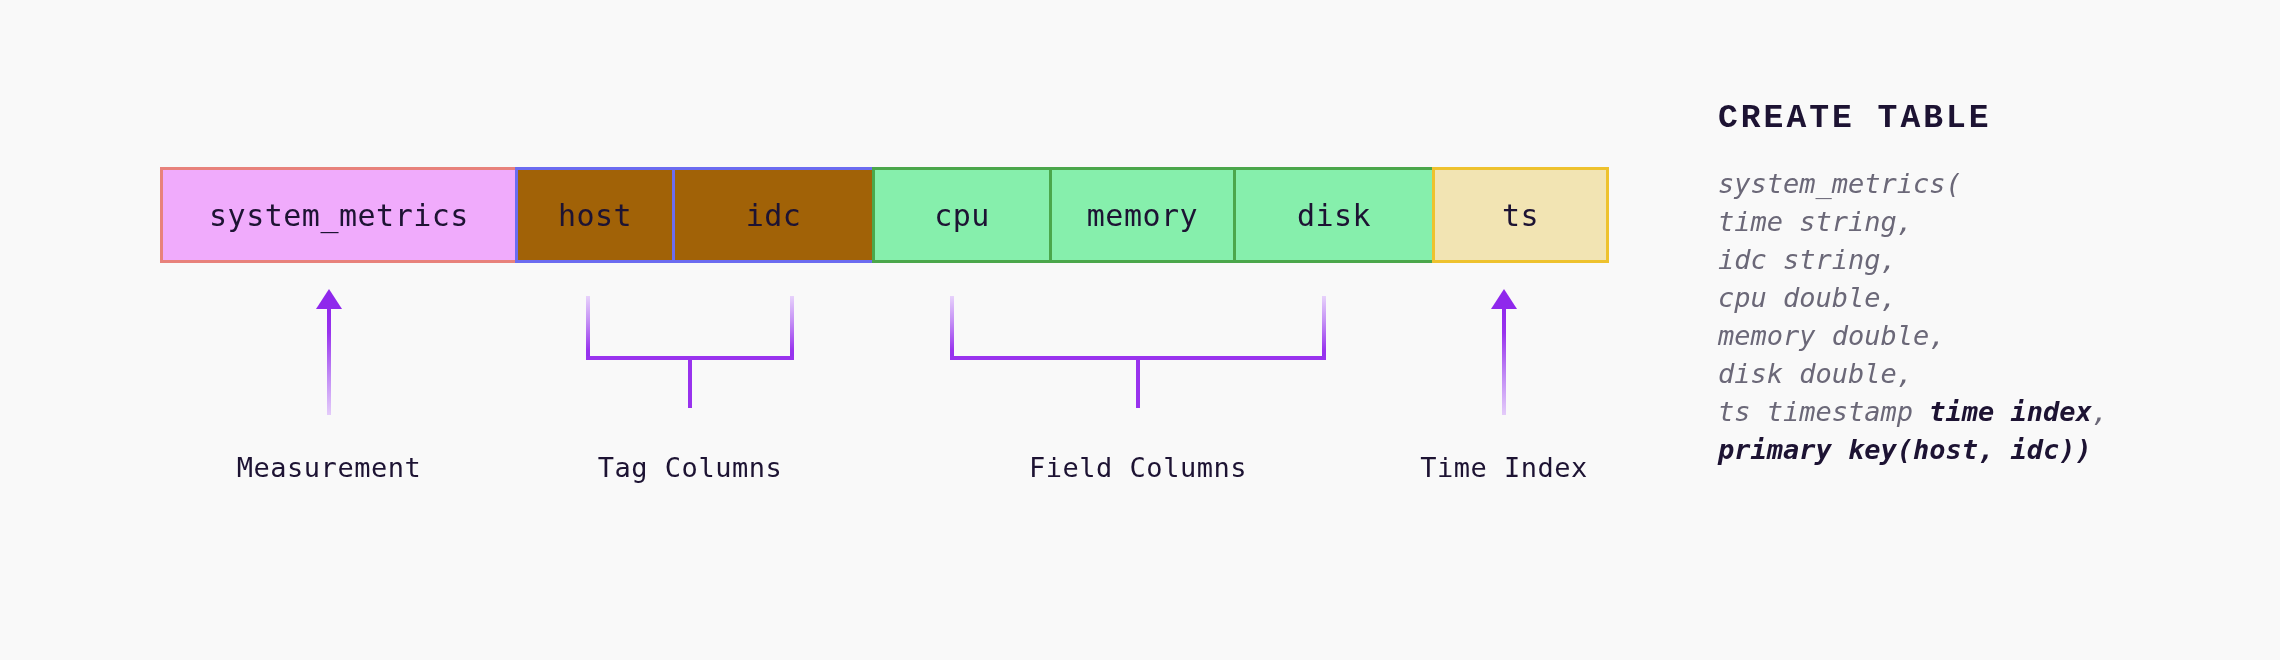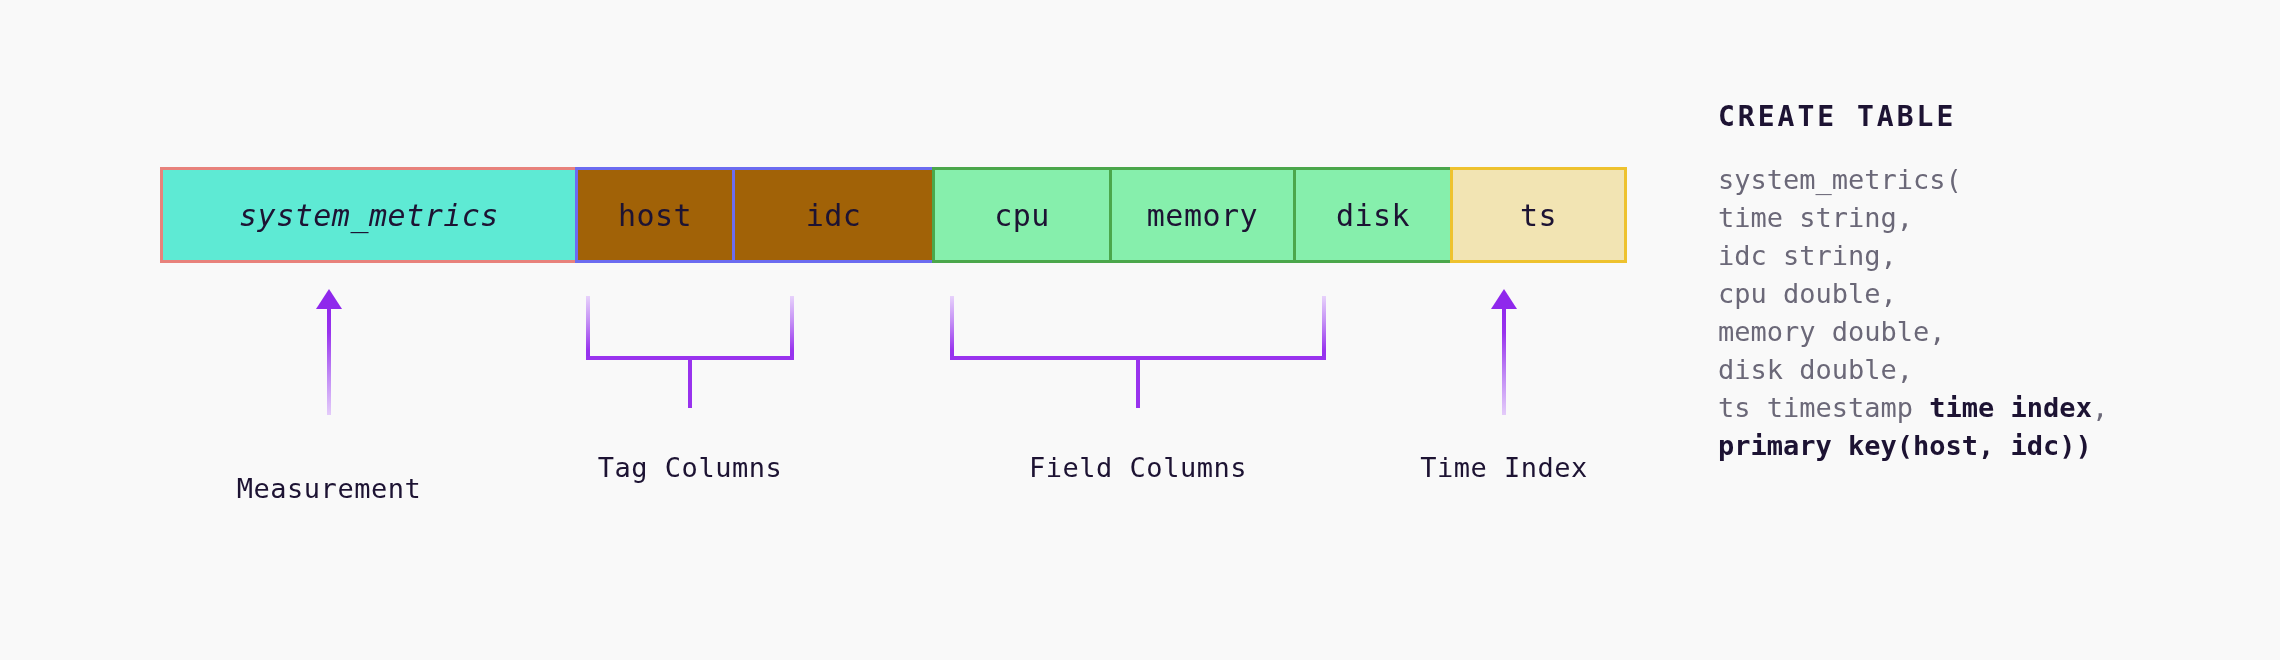--- a/index.html
+++ b/index.html
@@ -19,21 +19,21 @@
   }
   .cell{
     box-sizing:border-box;
     display:flex;align-items:center;justify-content:center;
     font-size:30px;letter-spacing:0.5px;
     color:#1d1333;
     border:3px solid #000;
     margin-left:-3px;
   }
   .cell:first-child{margin-left:0;}
-  .cell.measurement{background:#5eead4;border-color:#e8827c;width:418px;font-style:italic;}
+  .cell.measurement{background:#f0abfc;border-color:#e8827c;width:358px;}
   .cell.tag{background:#a16207;border-color:#6c6cf0;}
   .cell.field{background:#86efac;border-color:#4ba74b;}
   .cell.time{background:#f2e4b3;border-color:#eec22e;}
 
   
   .connector{position:absolute;}
   .arrow-shaft{
     position:absolute;width:4px;
     background:linear-gradient(to top,#e4ccfa 0%,#c18bf5 35%,#9933ee 75%,#8f28ec 100%);
   }
@@ -55,25 +55,25 @@
     position:absolute;top:452px;
     font-size:27px;color:#1d1333;
     text-align:center;white-space:nowrap;
     transform:translateX(-50%);
     letter-spacing:0.5px;
   }
 
   
   #sql-panel{position:absolute;left:1718px;top:100px;width:520px;}
   #sql-title{
-    font-size:28px;font-weight:bold;color:#1d1333;
-    letter-spacing:3px;margin-bottom:28px;white-space:nowrap;
+    font-size:33px;font-weight:bold;color:#1d1333;
+    letter-spacing:3px;margin-bottom:28px;white-space:nowrap;font-family:Liberation Mono, monospace;
   }
   #sql-body{font-size:27px;line-height:38px;color:#6b6878;white-space:nowrap;}
-  #sql-body .ln{display:block;}
+  #sql-body .ln{display:block;font-style:italic;}
   #sql-body b{color:#1d1333;font-weight:bold;}
 </style>
 </head>
 <body>
 
 <div id="stage">
 
   <div id="schema-row">
     <div class="cell measurement">
       <span>system_metrics</span>
@@ -83,21 +83,21 @@
     </div>
     <div class="cell tag" style="width:203px">
       <span>idc</span>
     </div>
     <div class="cell field" style="width:180px">
       <span>cpu</span>
     </div>
     <div class="cell field" style="width:187px">
       <span>memory</span>
     </div>
-    <div class="cell field" style="width:160px">
+    <div class="cell field" style="width:202px">
       <span>disk</span>
     </div>
     <div class="cell time" style="width:177px">
       <span>ts</span>
     </div>
   </div>
 
   <div class="connector">
     <div class="arrow-head" style="left:316px;top:289px;"></div>
     <div class="arrow-shaft" style="left:327px;top:305px;height:110px;"></div>
@@ -115,21 +115,21 @@
     <div class="brk-leg" style="left:1322px;top:296px;height:64px;"></div>
     <div class="brk-bar" style="left:950px;top:356px;width:376px;"></div>
     <div class="brk-stem" style="left:1136px;top:360px;height:48px;"></div>
   </div>
 
   <div class="connector">
     <div class="arrow-head" style="left:1491px;top:289px;"></div>
     <div class="arrow-shaft" style="left:1502px;top:305px;height:110px;"></div>
   </div>
 
-  <div class="caption" style="left:329px;margin-top:21px;">Measurement</div>
+  <div class="caption" style="left:329px;">Measurement</div>
   <div class="caption" style="left:690px;">Tag Columns</div>
   <div class="caption" style="left:1138px;">Field Columns</div>
   <div class="caption" style="left:1504px;">Time Index</div>
 
   <div id="sql-panel">
     <div id="sql-title">CREATE TABLE</div>
     <div id="sql-body">
         <span class="ln">system_metrics(</span>
         <span class="ln">time string,</span>
         <span class="ln">idc string,</span>

